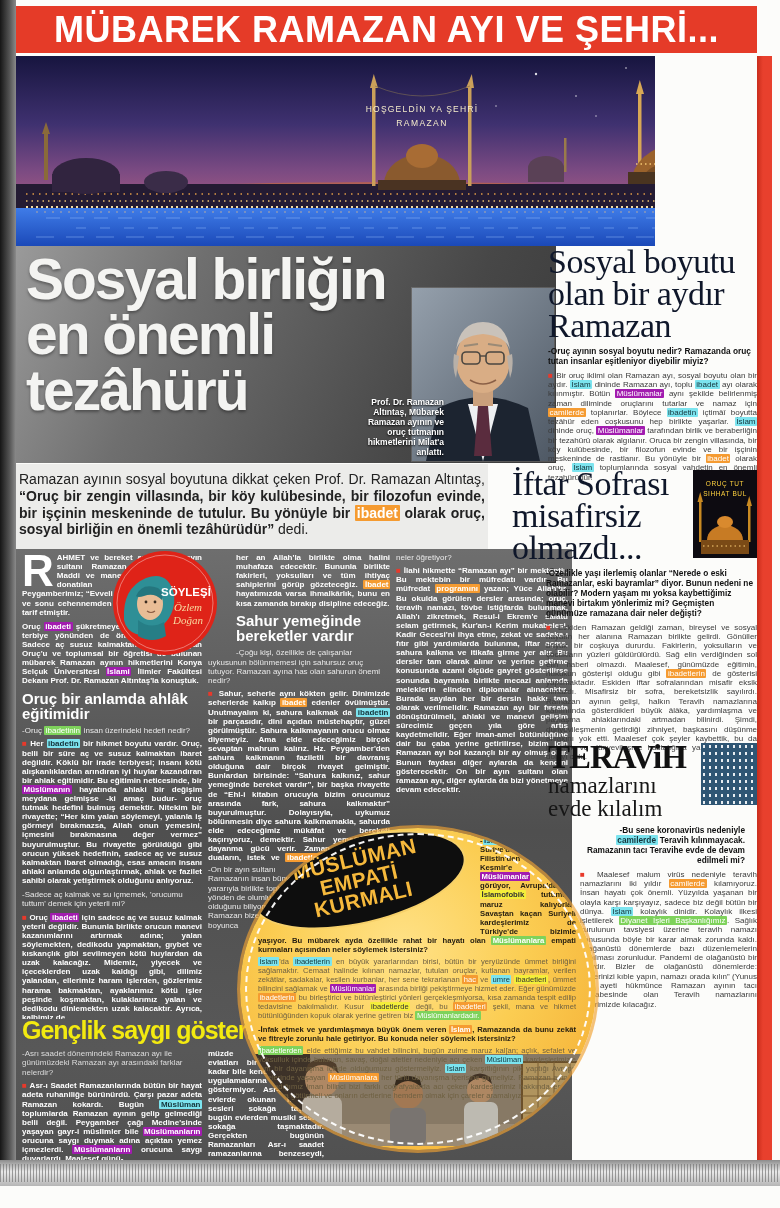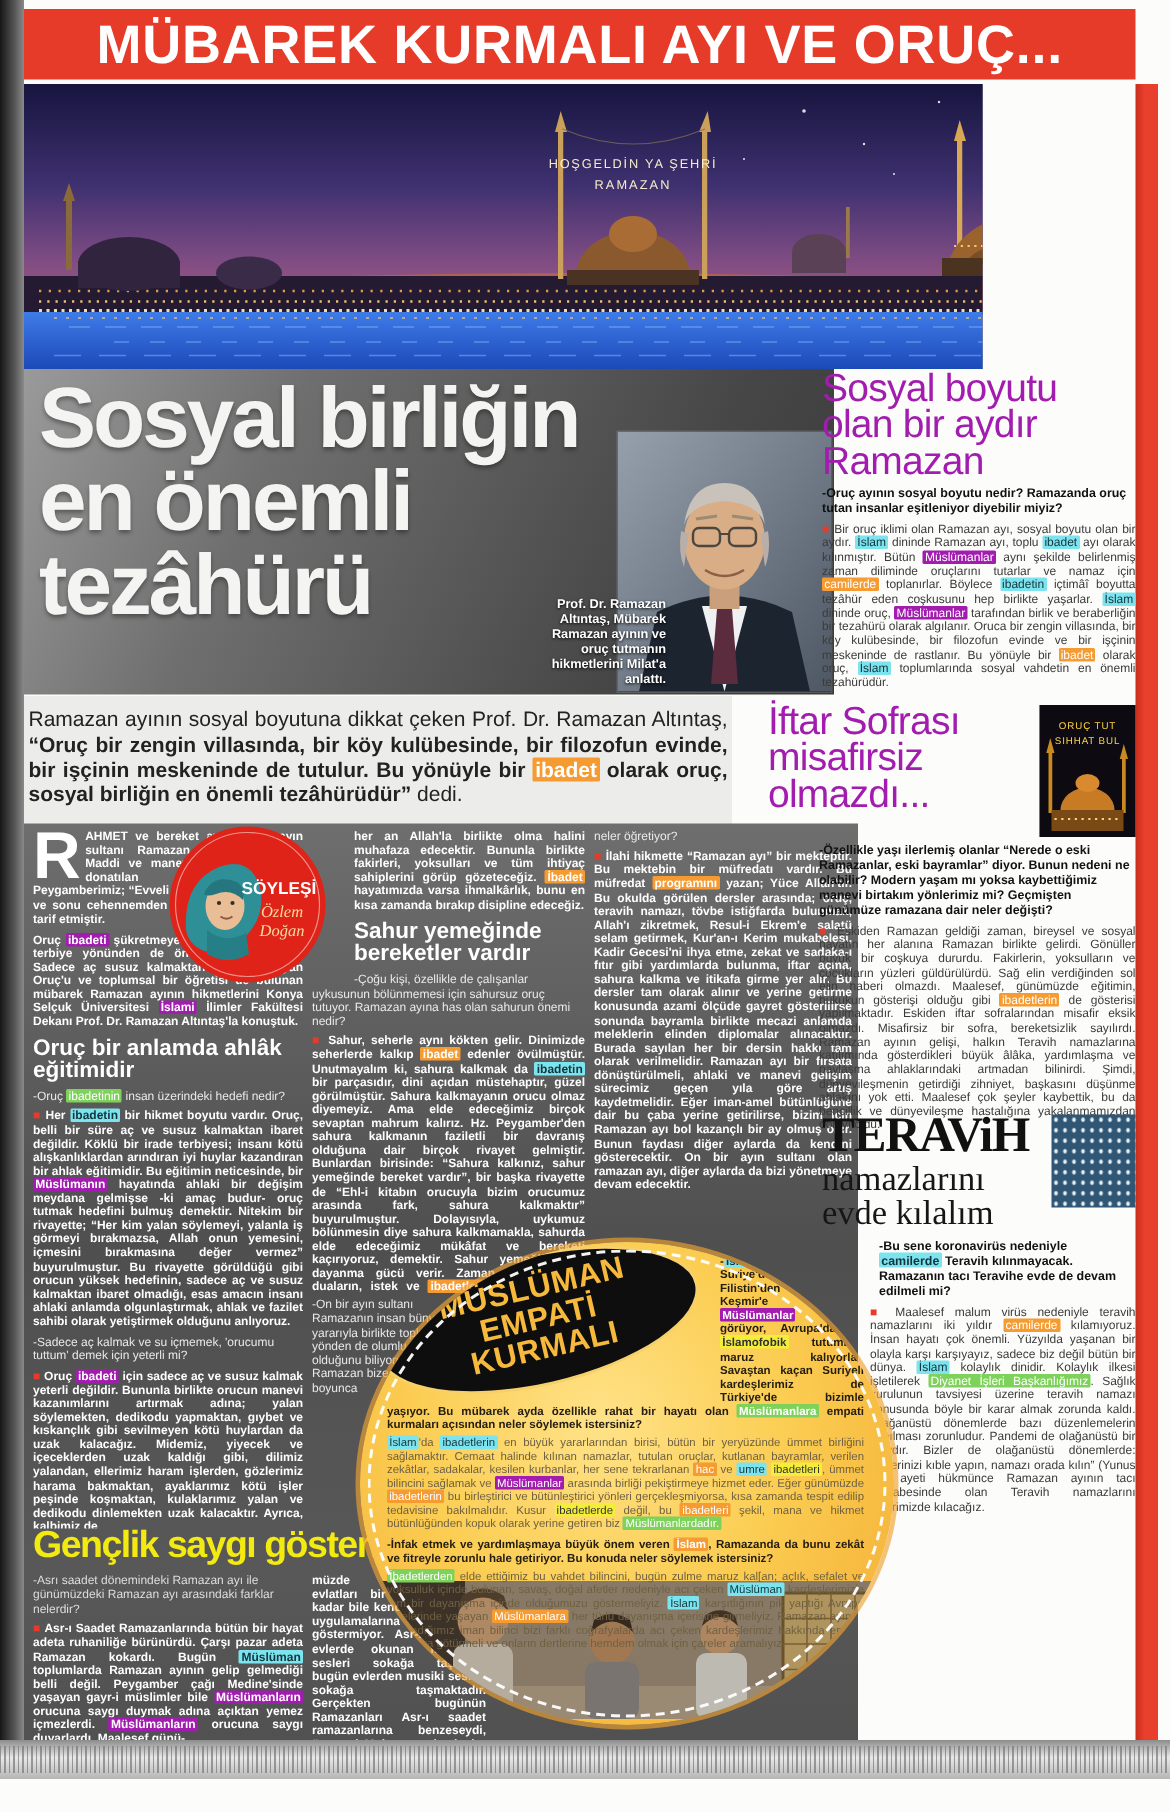--- a/index.html
+++ b/index.html
@@ -31,32 +31,32 @@
 .hl{padding:0 1.5px;border-radius:1px}
 .hl-cyan{background:#7ce4ef;color:#14343b}
 .hl-pink{background:#a21caf;color:#fff}
 .hl-yellow{background:#f4ee3a;color:#333}
 .hl-green{background:#7ed25b;color:#fff}
 .hl-orange{background:#f59b31;color:#fff}
 .hl-bullet{background:none;color:#e8392b;padding:0}
 .badge{left:96px;top:1px;width:106px;height:106px;z-index:3}
 .badge-spacer{float:left;width:28px;height:104px}
 
-.serifh{font-family:Liberation Sans, sans-serif;color:#a21caf;font-size:26px;line-height:.94;letter-spacing:-.5px}
+.serifh{font-family:Liberation Serif, serif;color:#0f172a;font-size:34px;line-height:.94;letter-spacing:-.5px}
 .rq{color:#111;font-weight:700;font-size:8.3px;line-height:1.2;margin:5px 0 4px}
 .ra{color:#3b3b3b;font-size:8px;line-height:1.16;text-align:justify}
 .sec1{left:548px;top:246px;width:209px}
 .sec2{left:512px;top:468px;width:245px}
 .sec2 .rq,.sec2 .ra{margin-left:34px}
 .iphoto{float:right;width:64px;height:88px;margin:2px 0 4px 6px;background:#0d0b11;overflow:hidden}
 .sec3{left:548px;top:741px;width:209px}
 .tbig{font-family:"Liberation Serif",serif;font-weight:700;font-size:33px;letter-spacing:-1px;color:#111;line-height:1}
 .tsm{font-family:"Liberation Serif",serif;font-size:23px;color:#161616;line-height:1}
 .tphoto{position:absolute;right:0;top:2px;width:56px;height:62px;background:radial-gradient(#e9eef2 1px,transparent 1.5px) 0 0/6px 7px,#2f5674}
-.sec3 .rq{margin:6px 12px 4px 38px;text-align:left}
+.sec3 .rq{margin:6px 12px 4px 38px;text-align:right}
 .sec3 .ra{margin-left:32px}
 
 .circle{left:240px;top:828px;width:356px;height:322px;border-radius:50%;background:radial-gradient(circle at 45% 38%,#ffe288 0%,#fbcd52 45%,#f6b63c 78%,#f0a232 100%);z-index:5;overflow:hidden;box-shadow:0 0 0 3px rgba(240,162,50,.65)}
 .ring{position:absolute;inset:5px;border:2px dashed rgba(255,255,255,.95);border-radius:50%;z-index:8;pointer-events:none}
 .circle-content{position:absolute;inset:0;padding:8px 20px 0 18px;z-index:7}
 .ovalwrap{float:left;width:222px;height:92px}
 .oval{width:214px;height:84px;margin:2px 0 0 -6px;background:#0e0e0e;border-radius:50%;transform:rotate(-13deg);display:flex;flex-direction:column;align-items:center;justify-content:center;color:#f6b93c;font-weight:800;font-size:21px;line-height:.98;letter-spacing:.5px;box-shadow:0 0 0 2px #f6d06a}
 .eq{font-weight:700;color:#241d10;font-size:7.7px;line-height:1.18;text-align:justify;margin-bottom:4px}
 .ea{color:#6f6142;font-size:7.6px;line-height:1.18;text-align:justify;margin-bottom:4px}
 .kids{position:absolute;left:0;right:0;bottom:4px;height:92px;z-index:6}
@@ -68,21 +68,21 @@
 .fold-hatch{position:absolute;inset:4px 0 4px 0;background:repeating-linear-gradient(90deg,#777 0 1px,transparent 1px 3px);opacity:.7}
 </style>
 </head>
 <body>
 
 <div class="page">
 
   <div class="left-strip abs"></div>
 
   <div class="banner abs">
-    <span>MÜBAREK KURMALI AYI VE ORUÇ...</span>
+    <span>MÜBAREK RAMAZAN AYI VE ŞEHRİ...</span>
   </div>
 
   <div class="hero abs">
     <svg width="741" height="190" viewBox="0 0 741 190">
       <defs>
         <linearGradient id="sky" x1="0" y1="0" x2="0" y2="1">
           <stop offset="0" stop-color="#17153f"></stop>
             <stop offset=".45" stop-color="#3f3170"></stop>
           <stop offset=".75" stop-color="#7a4a82"></stop>
             <stop offset="1" stop-color="#a85c84"></stop>

